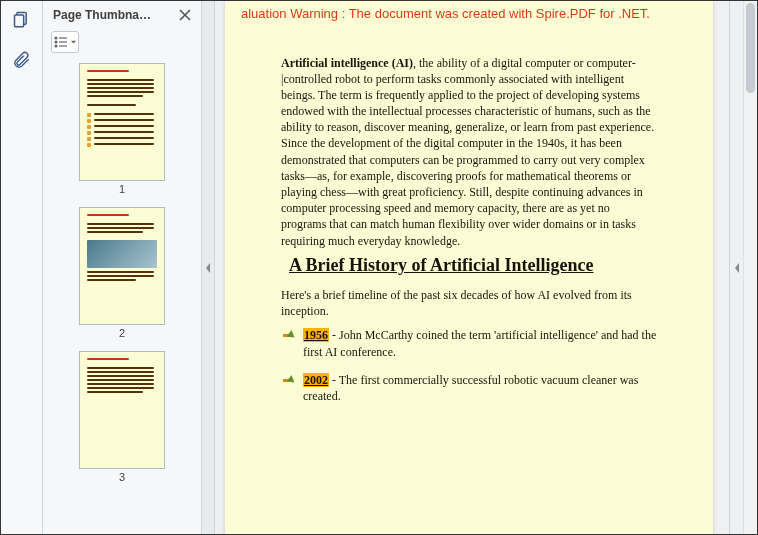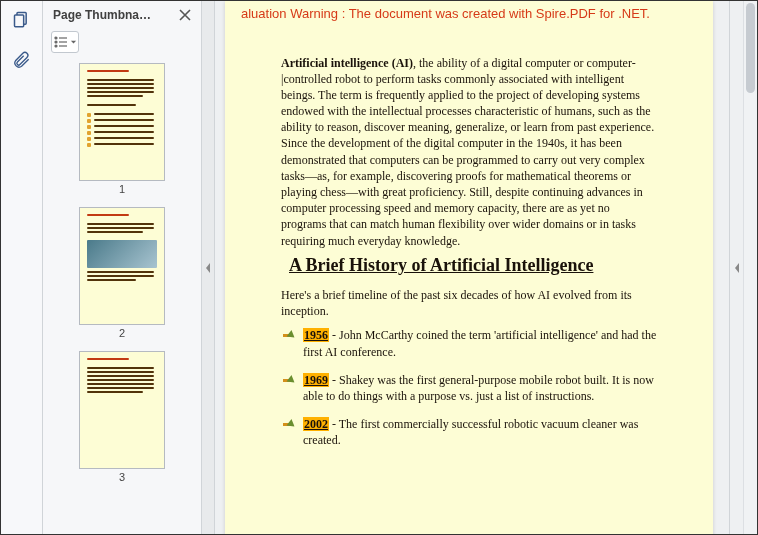--- a/index.html
+++ b/index.html
@@ -278,24 +278,20 @@
         </p>
         <h2 class="sect-title">A Brief History of Artificial Intelligence</h2>
         <p class="sub">Here's a brief timeline of the past six decades of how AI evolved from its inception.</p>
         <ul class="tl-list">
           <li class="tl-item">
             <span class="bullet"></span>
             <span class="tl-text"><span class="tl-year">1956</span><span> - John McCarthy coined the term 'artificial intelligence' and had the first AI conference.</span></span>
           </li>
           <li class="tl-item">
             <span class="bullet"></span>
-            <span class="tl-text"><span class="tl-year">1969</span><span> - Shakey was the first general-purpose mobile robot built. It is now able to do things with a purpose vs. just a list of instructions.</span></span>
-          </li>
-          <li class="tl-item">
-            <span class="bullet"></span>
             <span class="tl-text"><span class="tl-year">2002</span><span> - The first commercially successful robotic vacuum cleaner was created.</span></span>
           </li>
 
         </ul>
       </div>
     </div>
   </div>
 
   <div class="right-strip">
     <svg viewBox="0 0 10 14" fill="currentColor">

